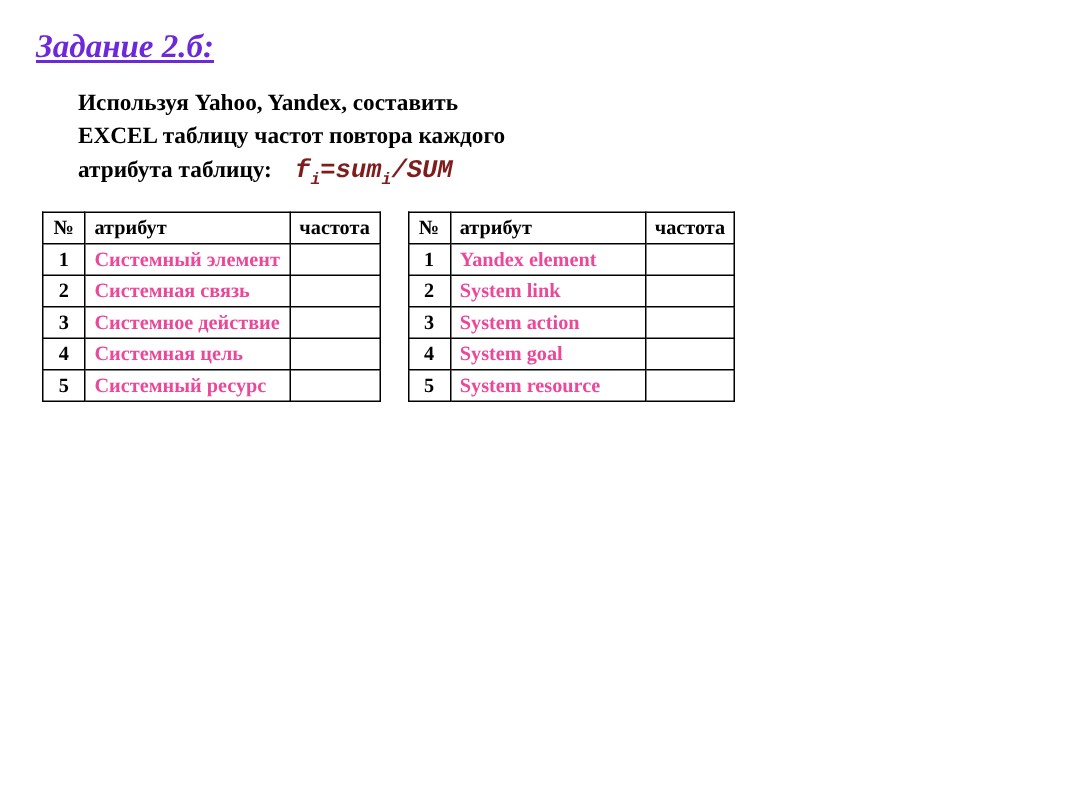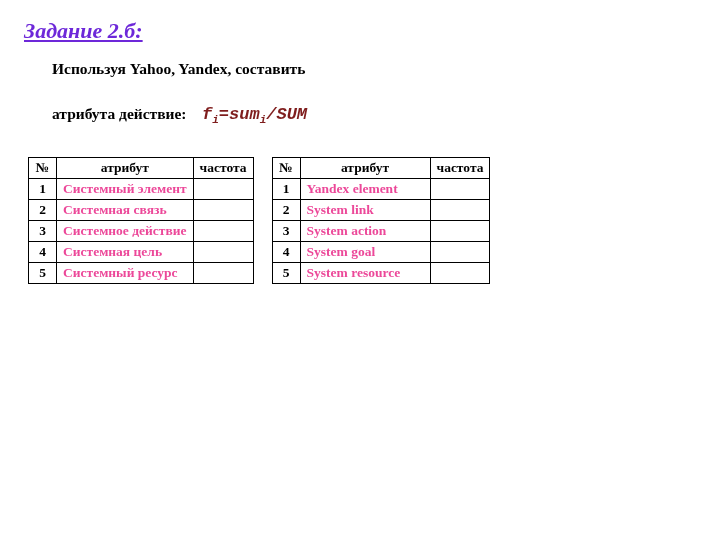--- a/index.html
+++ b/index.html
@@ -21,21 +21,21 @@
       font-style: italic;
       text-decoration: underline;
       color: #6d28d9;
       margin-bottom: 14px;
     }
     .intro {
       font-size: 15.5px;
       font-weight: bold;
       line-height: 1.45;
       margin-left: 28px;
-      margin-bottom: 28px;
+      margin-bottom: 12px;
     }
     .formula {
       color: #7f1d1d;
       font-style: italic;
       font-size: 17px;
       font-family: Liberation Mono, monospace;
     }
     .formula sub {
       font-size: 11px;
     }
@@ -67,21 +67,21 @@
       border: 1.5px solid #000;
       padding: 2px 6px;
       text-align: center;
       white-space: nowrap;
     }
     table th {
       background: #fff;
       font-weight: bold;
     }
     .attr-col {
-      text-align: center;
+      text-align: left;
       min-width: 130px;
     }
     .num-col {
       min-width: 28px;
     }
     .freq-col {
       min-width: 55px;
     }
     .blue-cell {
       color: #ec4899;
@@ -94,22 +94,22 @@
   </style>
 </head>
 <body>
 
 <div class="page">
 
   <div class="title">Задание 2.б:</div>
 
   <div class="intro">
     <span>Используя Yahoo, Yandex, составить</span><br>
-    <br>
-    <span>атрибута действие:</span>&nbsp;&nbsp;&nbsp;
+    <span>EXCEL таблицу частот повтора каждого</span><br>
+    <span>атрибута таблицу:</span>&nbsp;&nbsp;&nbsp;
     <span class="formula">f<sub>i</sub>=sum<sub>i</sub>/SUM</span>
   </div>
 
 
   <div class="tables-row">
 
     <table>
       <thead>
         <tr class="header-row">
           <th class="num-col">№</th>

